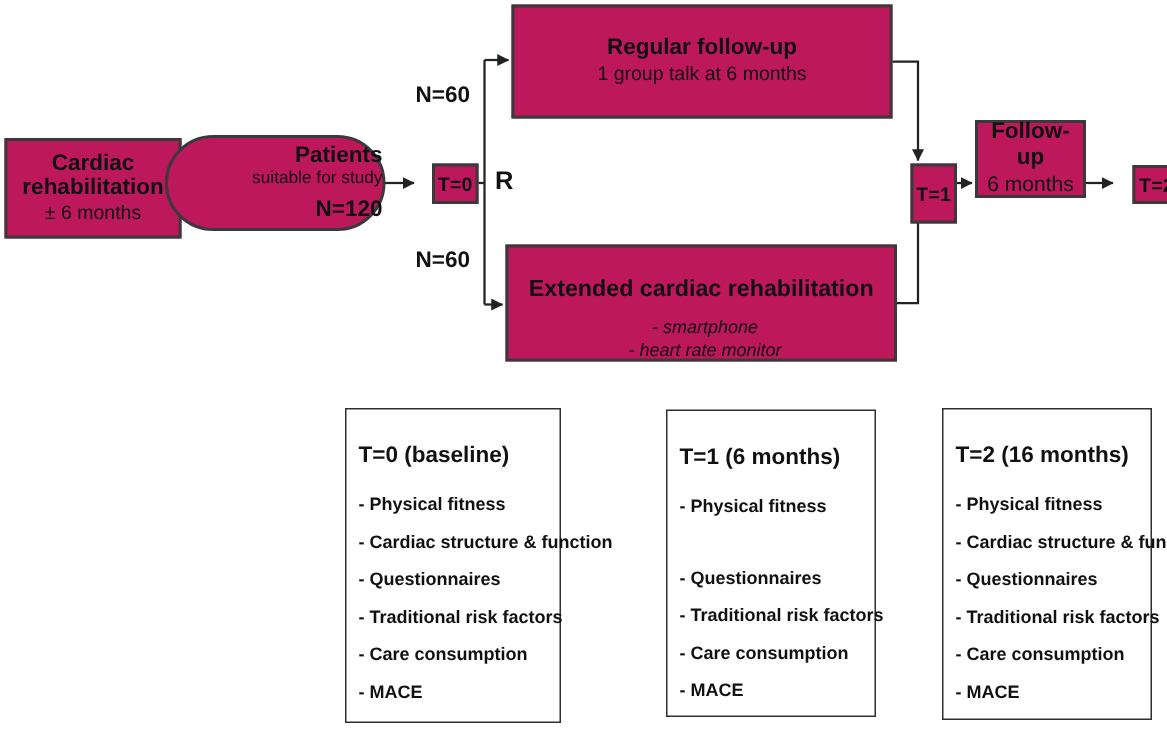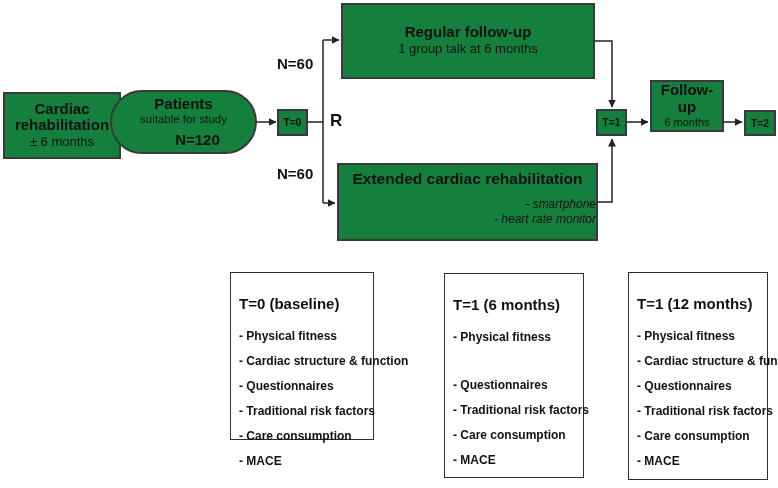--- a/index.html
+++ b/index.html
@@ -2,44 +2,44 @@
 <html><head>
 <meta charset="utf-8">
 <style>
   html,body { margin:0; padding:0; background:#ffffff; }
   .canvas {
     position:relative; width:778px; height:488px; background:#ffffff;
     font-family:"Liberation Sans", sans-serif; color:#111; overflow:hidden;
   }
   .connectors { position:absolute; left:0; top:0; width:778px; height:488px; }
   .node {
-    position:absolute; background:#15803d; border:2px solid #3a3a3a;
+    position:absolute; background:#be185d; border:2px solid #3a3a3a;
     display:flex; flex-direction:column; align-items:center; justify-content:center;
     text-align:center; box-sizing:border-box;
   }
-  .oval { border-radius:33px; border-width:2px; }
-  .tbox { border-width:2px; font-weight:bold; font-size:10px; letter-spacing:0.2px; }
+  .oval { border-radius:33px; border-width:2px;align-items:flex-end; }
+  .tbox { border-width:2px; font-weight:bold; font-size:13px; letter-spacing:0.2px;margin-left:11px; }
   .t-bold { font-weight:bold; font-size:15px; line-height:1.12; }
   .t-sub  { font-size:13px; line-height:1.25; }
   .t-tiny { font-size:11.5px; line-height:1.2; }
   .t-n    { font-weight:bold; font-size:15px; margin-top:4px;margin-left:28px; }
   .lbl { position:absolute; font-weight:bold; }
   .lbl-n { font-size:15px; }
   .lbl-r { font-size:17px; }
-  .node-extended { justify-content:flex-start; padding-top:5px; }
-  .ext-items { align-self:stretch; text-align:right; padding-left:5px; margin-top:10px;
+  .node-extended { justify-content:flex-start; padding-top:19px; }
+  .ext-items { align-self:stretch; text-align:center; padding-left:5px; margin-top:10px;
                font-style:italic; font-size:12px; line-height:1.22; font-weight:normal; }
   .panel {
     position:absolute; background:#fff; border:1.5px solid #2f2f2f; box-sizing:border-box;
     padding:22px 6px 0 8px; text-align:left;
   }
   .panel-title { font-weight:bold; font-size:15px; margin-bottom:17px; }
   .panel-item  { font-weight:bold; font-size:12px; margin-top:11px; white-space:nowrap; }
   .panel-item.gap-large { margin-top:34px; }
-  .followup-box .t-sub { font-size:11px;text-align:right; }
+  .followup-box .t-sub { font-size:14px;text-align:right; }
 </style>
 </head>
 <body>
 
 <div class="canvas">
 
   <svg class="connectors" width="778" height="488" viewBox="0 0 778 488" fill="none">
     <defs>
       <marker id="arw" viewBox="0 0 8 8" refX="7.5" refY="4" markerWidth="8" markerHeight="8" markerUnits="userSpaceOnUse" orient="auto">
         <path d="M0,0 L8,4 L0,8 Z" fill="#222"></path>
@@ -82,54 +82,54 @@
   </div>
 
   <div class="node node-extended" style="left:337px; top:163px; width:261px; height:78px;">
     <div class="t-bold" style="font-size:15.5px;">Extended cardiac rehabilitation</div>
     <div class="ext-items">
       <div>- smartphone</div>
       <div>- heart rate monitor</div>
     </div>
   </div>
 
-  <div class="node tbox" style="left:596px; top:109px; width:31px; height:27px;">
+  <div class="node tbox" style="left:596px; top:109px; width:31px; height:40px;">
     <div>T=1</div>
   </div>
 
   <div class="node followup-box" style="left:650px; top:80px; width:74px; height:52px;">
     <div class="t-bold">Follow-up</div>
     <div class="t-sub">6 months</div>
   </div>
 
   <div class="node tbox" style="left:744px; top:110px; width:32px; height:26px;">
     <div>T=2</div>
   </div>
 
-  <div class="panel" style="left:230px; top:272px; width:144px; height:168px;">
+  <div class="panel" style="left:230px; top:272px; width:144px; height:210px;">
     <div class="panel-title">T=0 (baseline)</div>
     <div class="panel-item">- Physical fitness</div>
     <div class="panel-item">- Cardiac structure &amp; function</div>
     <div class="panel-item">- Questionnaires</div>
     <div class="panel-item">- Traditional risk factors</div>
     <div class="panel-item">- Care consumption</div>
     <div class="panel-item">- MACE</div>
   </div>
 
   <div class="panel" style="left:444px; top:273px; width:140px; height:205px;">
     <div class="panel-title">T=1 (6 months)</div>
     <div class="panel-item">- Physical fitness</div>
     <div class="panel-item gap-large">- Questionnaires</div>
     <div class="panel-item">- Traditional risk factors</div>
     <div class="panel-item">- Care consumption</div>
     <div class="panel-item">- MACE</div>
   </div>
 
   <div class="panel" style="left:628px; top:272px; width:140px; height:208px;">
-    <div class="panel-title">T=1 (12 months)</div>
+    <div class="panel-title">T=2 (16 months)</div>
     <div class="panel-item">- Physical fitness</div>
     <div class="panel-item">- Cardiac structure &amp; function</div>
     <div class="panel-item">- Questionnaires</div>
     <div class="panel-item">- Traditional risk factors</div>
     <div class="panel-item">- Care consumption</div>
     <div class="panel-item">- MACE</div>
   </div>
 
 </div>
 

